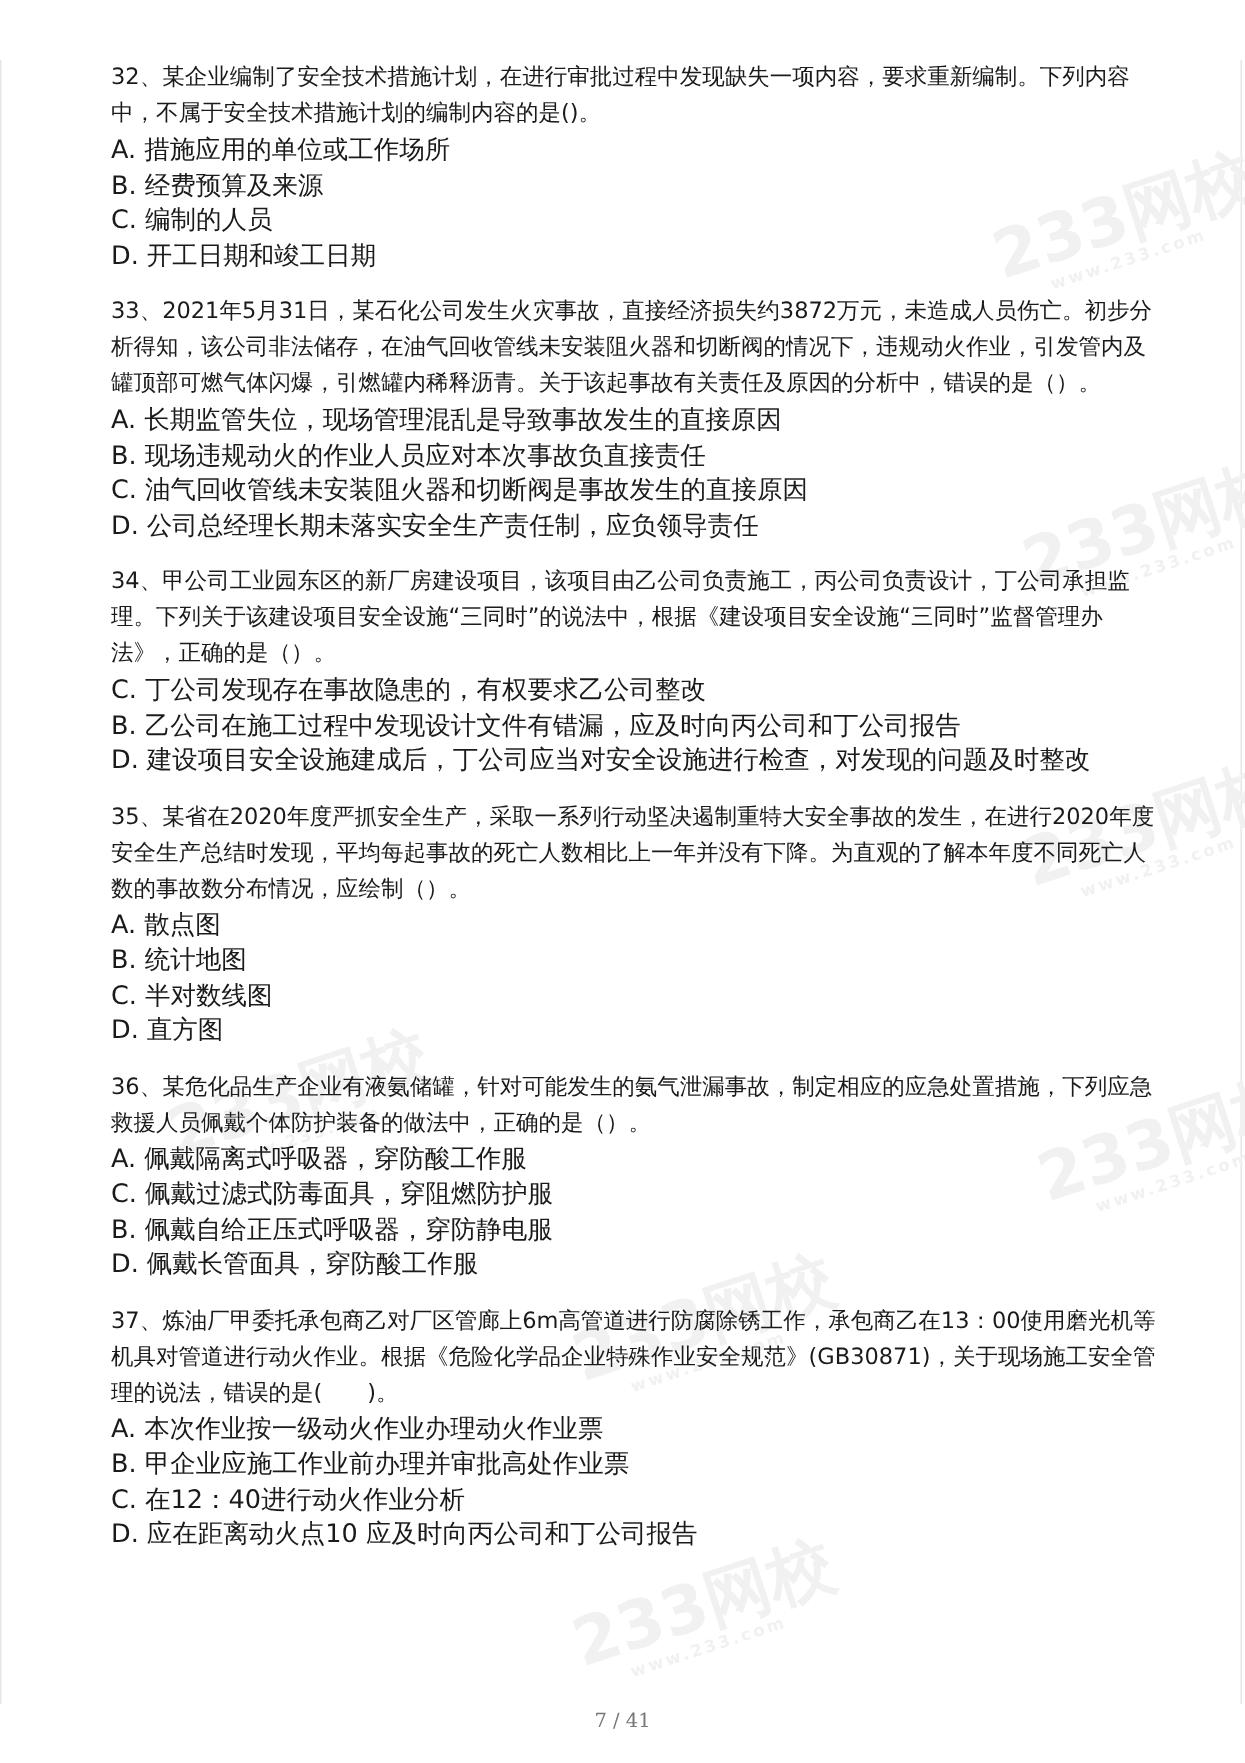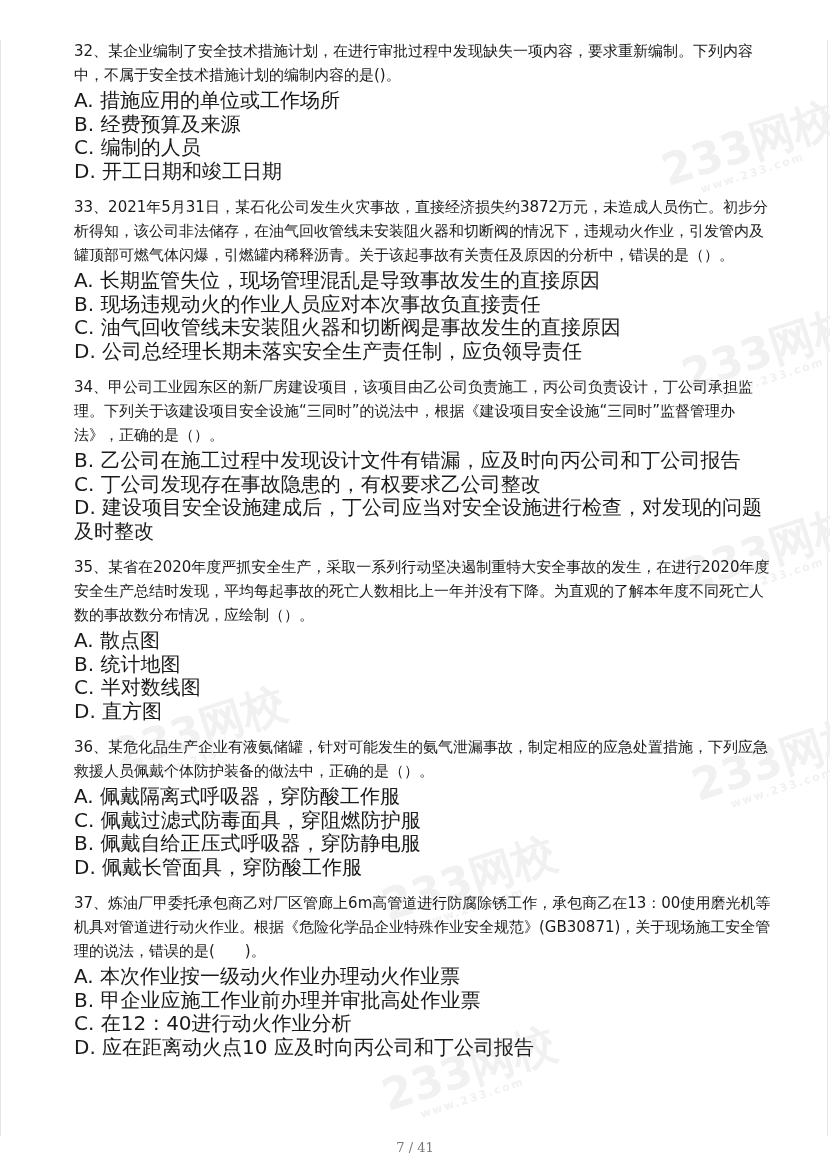--- a/index.html
+++ b/index.html
@@ -4,21 +4,21 @@
 <style>
   html, body { margin: 0; padding: 0; background: #ffffff; }
   body { width: 830px; height: 1175px; position: relative; overflow: hidden;
          font-family: "DejaVu Sans", "Liberation Sans", sans-serif; color: #1a1a1a; }
   .page { position: absolute; left: 0; top: 0; width: 828px; height: 1136px;
           border-left: 1px solid #e6e6e6; border-right: 1px solid #e6e6e6; box-sizing: border-box; }
   .page-top-edge { position: absolute; left: 0; top: 0; width: 830px; height: 40px; background: #fff; }
   .content { position: absolute; left: 74px; top: 39px; width: 700px; }
   .question { margin-bottom: 12px; }
   .stem { font-size: 15px; line-height: 24px; margin: 0 0 2px 0; }
-  .opt { font-size: 20px; line-height: 23.5px; margin: 0; }
+  .opt { font-size: 17px; line-height: 23.5px; margin: 0; }
   .watermark { position: absolute; color: #f1f1f1; font-weight: bold; font-size: 44px;
                transform: rotate(-18deg); font-family: "DejaVu Sans", sans-serif; pointer-events: none;
                white-space: nowrap; }
   .watermark small { display: block; font-size: 11px; letter-spacing: 2px; margin-left: 30px; margin-top: -8px; }
   .footer { position: absolute; top: 1140px; left: 0; width: 830px; text-align: center;
             font-family: "DejaVu Serif", "Liberation Serif", serif; font-size: 13px; color: #777; }
 </style>
 </head>
 <body>
 
@@ -43,22 +43,22 @@
   </div>
   <div class="question">
     <p class="stem">33、2021年5月31日，某石化公司发生火灾事故，直接经济损失约3872万元，未造成人员伤亡。初步分析得知，该公司非法储存，在油气回收管线未安装阻火器和切断阀的情况下，违规动火作业，引发管内及罐顶部可燃气体闪爆，引燃罐内稀释沥青。关于该起事故有关责任及原因的分析中，错误的是（）。</p>
     <p class="opt">A. 长期监管失位，现场管理混乱是导致事故发生的直接原因</p>
     <p class="opt">B. 现场违规动火的作业人员应对本次事故负直接责任</p>
     <p class="opt">C. 油气回收管线未安装阻火器和切断阀是事故发生的直接原因</p>
     <p class="opt">D. 公司总经理长期未落实安全生产责任制，应负领导责任</p>
   </div>
   <div class="question">
     <p class="stem">34、甲公司工业园东区的新厂房建设项目，该项目由乙公司负责施工，丙公司负责设计，丁公司承担监理。下列关于该建设项目安全设施“三同时”的说法中，根据《建设项目安全设施“三同时”监督管理办法》，正确的是（）。</p>
+    <p class="opt">C. 丁公司发现存在事故隐患的，有权要求乙公司整改</p>
     <p class="opt">B. 乙公司在施工过程中发现设计文件有错漏，应及时向丙公司和丁公司报告</p>
-    <p class="opt">C. 丁公司发现存在事故隐患的，有权要求乙公司整改</p>
     <p class="opt">D. 建设项目安全设施建成后，丁公司应当对安全设施进行检查，对发现的问题及时整改</p>
   </div>
   <div class="question">
     <p class="stem">35、某省在2020年度严抓安全生产，采取一系列行动坚决遏制重特大安全事故的发生，在进行2020年度安全生产总结时发现，平均每起事故的死亡人数相比上一年并没有下降。为直观的了解本年度不同死亡人数的事故数分布情况，应绘制（）。</p>
     <p class="opt">A. 散点图</p>
     <p class="opt">B. 统计地图</p>
     <p class="opt">C. 半对数线图</p>
     <p class="opt">D. 直方图</p>
   </div>
   <div class="question">

